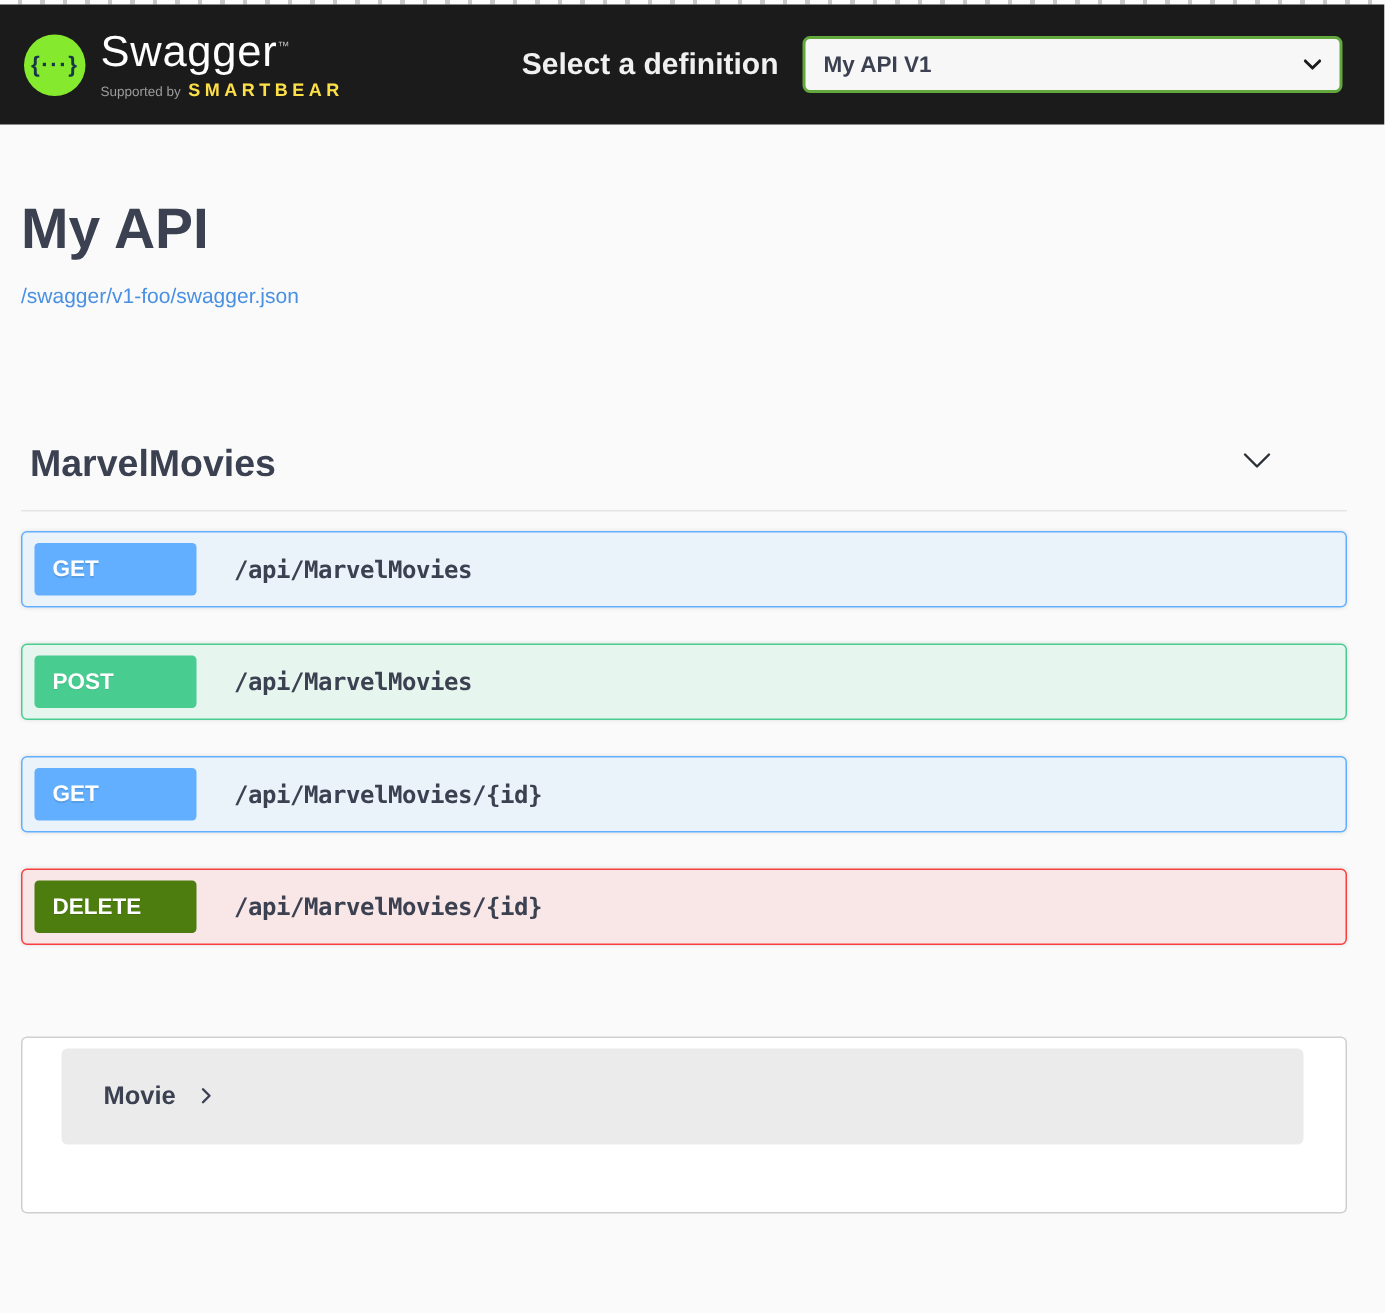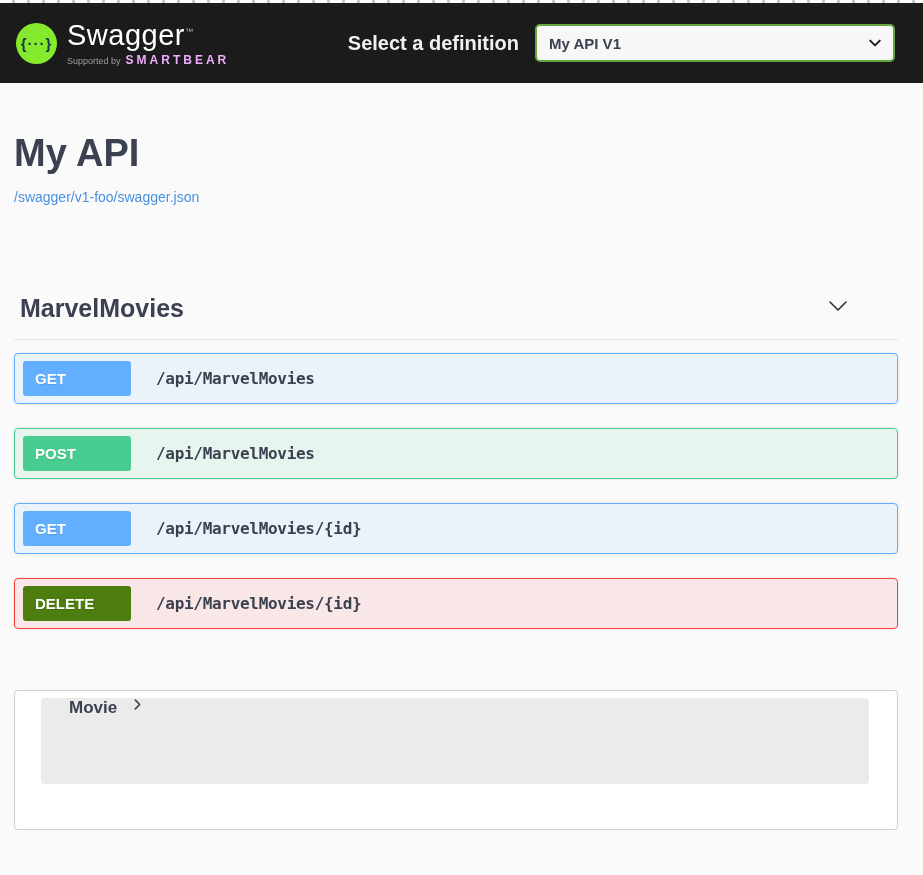--- a/index.html
+++ b/index.html
@@ -27,21 +27,21 @@
     width: 41px; height: 41px; border-radius: 50%;
     background: #85ea2d;
     display: flex; align-items: center; justify-content: center;
     color: #173647; font-weight: bold; font-size: 15px; letter-spacing: 1px;
   }
   .brand-text-col { display: flex; flex-direction: column; line-height: 1; }
   .brand-name { color: #ffffff; font-size: 29px; font-weight: 400; letter-spacing: .5px; }
   .brand-tm { color: #bbbbbb; font-size: 8px; vertical-align: super; }
   .supported { margin-top: 4px; display: flex; align-items: flex-end; gap: 5px; }
   .supported-prefix { color: #9b9b9b; font-size: 9px; }
-  .supported-brand { color: #f0abfc; font-size: 12px; font-weight: bold; letter-spacing: 3px; }
+  .supported-brand { color: #fde047; font-size: 12px; font-weight: bold; letter-spacing: 3px; }
   .select-label {
     margin-left: auto;
     color: #f0f0f0; font-size: 20px; font-weight: bold;
     margin-right: 16px; white-space: nowrap;
   }
   .select-wrap { position: relative; width: 360px; }
   .definition-select {
     width: 100%; height: 38px;
     appearance: none; -webkit-appearance: none;
     background: #f7f7f7;
@@ -124,24 +124,24 @@
   }
   .models-header {
     display: flex; align-items: center; justify-content: space-between;
     padding: 15px 42px 15px 16px;
     border-bottom: 1px solid #d6d6d6;
     cursor: pointer;
   }
   .models-header h4 { font-size: 18px; font-weight: bold; color: #5a5f63; }
   .model-container {
     margin: 7px 28px 0 26px;
-    height: 86px;
+    height: 64px;
     background: #ebebeb;
     border-radius: 4px;
-    display: flex; align-items: flex-start;
+    display: flex; align-items: center;
     padding-left: 28px;
     cursor: pointer;
   }
   .model-title { font-size: 17px; font-weight: bold; color: #3b4151; }
   .model-toggle { margin-left: 14px; display: block; line-height: 0; }
 </style>
 </head>
 <body>
 
 <div class="top-strip"></div>

